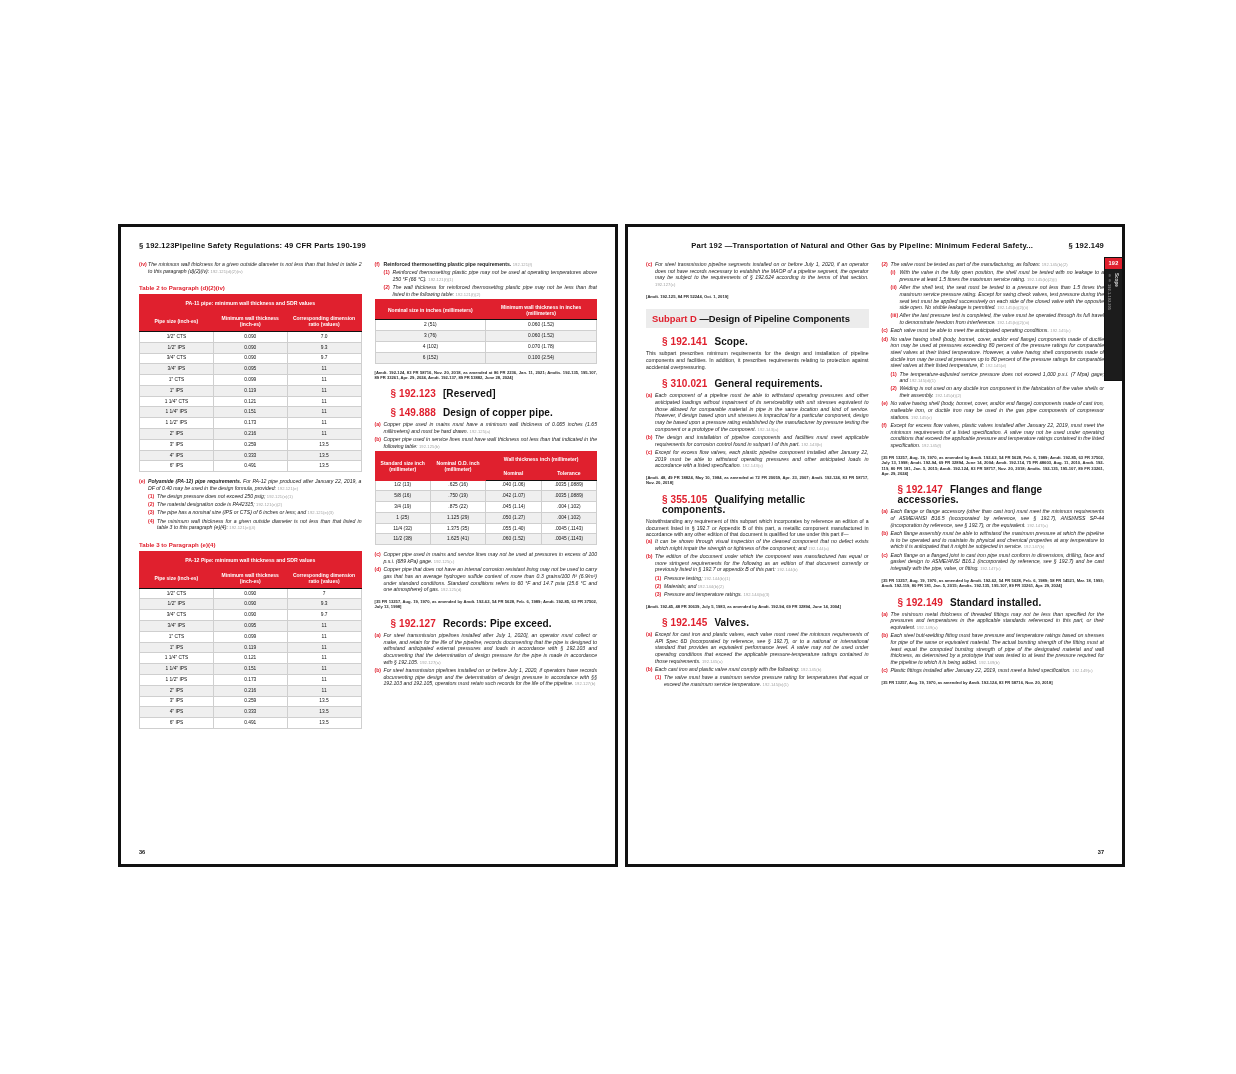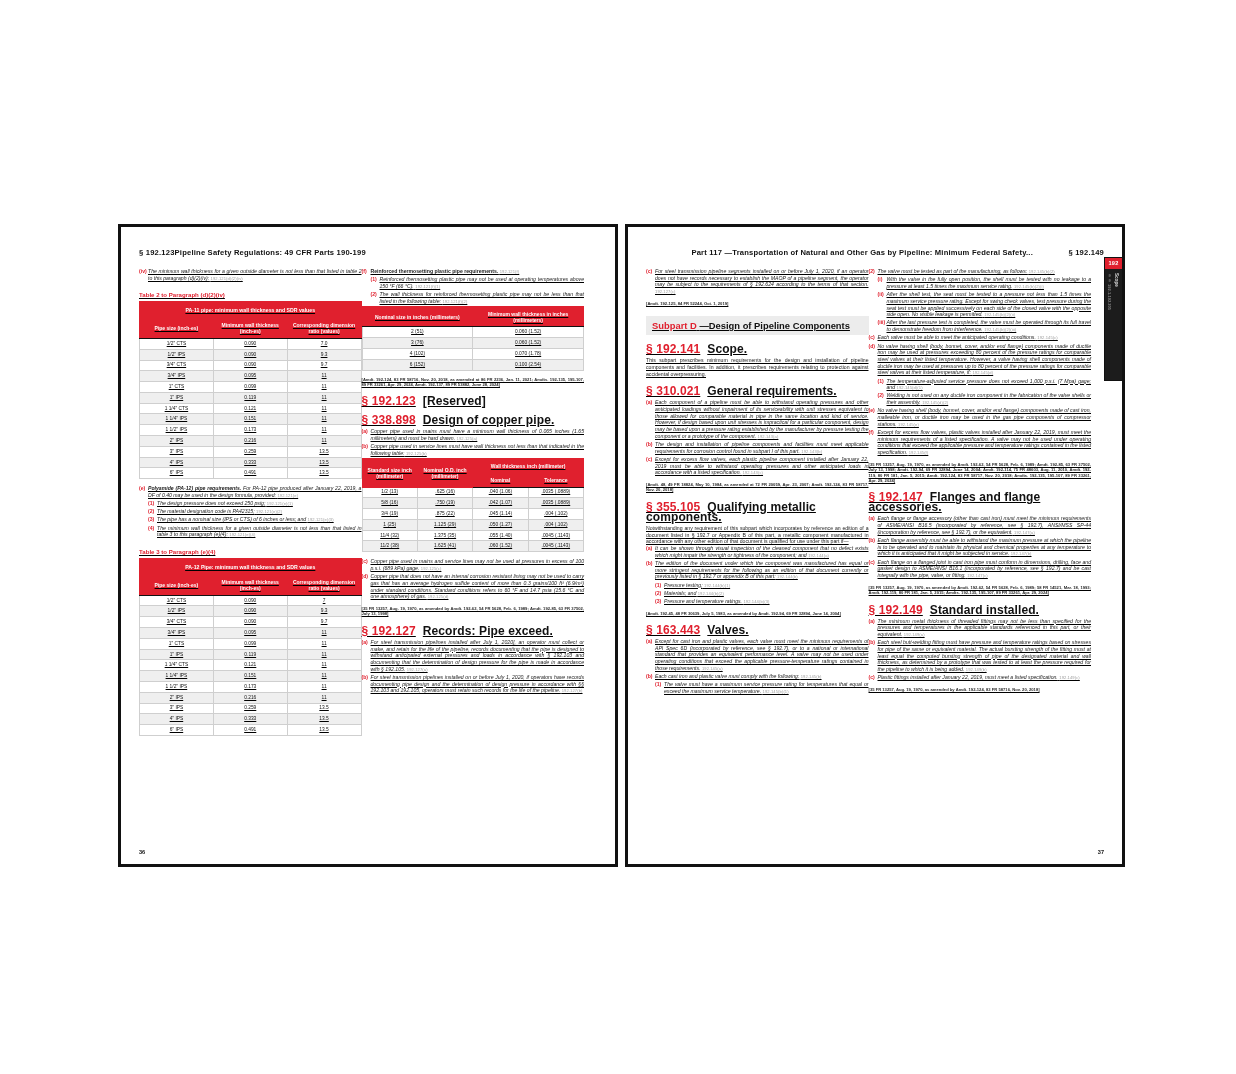--- a/index.html
+++ b/index.html
@@ -16,35 +16,35 @@
   .page{
     position:absolute;
     background:#ffffff;
     border:3px solid #111111;
     box-sizing:border-box;
     overflow:hidden;
   }
   #page-left{left:118px;top:224px;width:500px;height:643px;}
   #page-right{left:625px;top:224px;width:500px;height:643px;}
 
-  .page-inner{position:absolute;left:0;top:0;right:0;bottom:0;padding:21px 18px 10px 18px;box-sizing:border-box;}
+  .page-inner{position:absolute;left:0;top:0;right:0;bottom:0;padding:14px 18px 10px 18px;box-sizing:border-box;}
 
   
   .runhead{
     display:flex;align-items:baseline;width:100%;
     font-size:7.6px;font-weight:bold;color:#111;letter-spacing:.2px;
     margin-bottom:11px;
   }
   .runhead .sec{white-space:nowrap;}
   .runhead .ttl{flex:1;text-align:center;font-size:7.6px;}
   #page-left .runhead .ttl{text-align:left;padding-right:26px;}
   #page-right .runhead .ttl{text-align:center;padding-left:10px;}
 
   
-  .cols{display:flex;width:100%;text-decoration:underline;}
+  .cols{display:flex;gap:13px;width:100%;}
   .col{width:calc(50% - 6.5px);}
   .body{
     font-size:5.15px;line-height:6.7px;color:#1a1a1a;
     text-align:justify;
   }
   .ital{font-style:italic;}
   .bold{font-weight:bold;}
   .hang{
     position:relative;padding-left:9px;
     font-size:5.15px;line-height:6.7px;text-align:justify;color:#1a1a1a;
@@ -55,22 +55,22 @@
   }
   .sub{margin-left:9px;}
 
   .cite{color:#9c9c9c;font-style:normal;font-weight:normal;font-size:4.1px;letter-spacing:.1px;}
   .amdt{
     font-size:4.15px;line-height:5.4px;color:#2a2a2a;font-weight:bold;
     margin:5px 0 6px 0;text-align:justify;
   }
 
   .sechead{
-    margin:9px 0 3px 0;
-    font-size:12px;line-height:10px;color:#111;font-weight:bold;
+    margin:9px 0 3px 16px;
+    font-size:10px;line-height:10px;color:#111;font-weight:bold;
     letter-spacing:.1px;
   }
   .sechead .num{color:#e0202e;font-weight:bold;margin-right:7px;}
   .sechead .ttl{font-weight:bold;}
 
   .subpart{
     background:#ececec;
     padding:4px 6px 4px 6px;
     margin:10px 0 9px 0;
     font-size:9.4px;line-height:11px;font-weight:bold;color:#111;
@@ -374,21 +374,21 @@
             </table>
           </div>
 
           <div class="amdt">[Amdt. 192-124, 83 FR 58716, Nov. 20, 2018, as amended at 86 FR 2236, Jan. 11, 2021; Amdts. 192-135, 195-107, 89 FR 33261, Apr. 29, 2024, Amdt. 192-137, 89 FR 53882, June 28, 2024]</div>
 
           <div class="sechead">
             <span class="num">§ 192.123</span><span class="ttl">[Reserved]</span>
           </div>
 
           <div class="sechead">
-            <span class="num">§ 338.898</span><span class="ttl">Design of copper pipe.</span>
+            <span class="num">§ 149.888</span><span class="ttl">Design of copper pipe.</span>
           </div>
 
           <div>
               <div class="hang ital"><span class="mk">(a)</span><span>Copper pipe used in mains must have a minimum wall thickness of 0.065 inches (1.65 millimeters) and must be hard drawn.</span> <span class="cite">192.125(a)</span></div>
               <div class="hang ital"><span class="mk">(b)</span><span>Copper pipe used in service lines must have wall thickness not less than that indicated in the following table:</span> <span class="cite">192.125(b)</span></div>
             </div>
 
           <div class="tblwrap">
             <table class="reg">
               <thead>
@@ -463,21 +463,21 @@
       </div>
 
       <div class="folio">36</div>
     </div>
   </div>
 
   <div class="page" id="page-right">
     <div class="page-inner">
 
       <div class="runhead">
-        <span class="ttl">Part 117 —Transportation of Natural and Other Gas by Pipeline: Minimum Federal Safety...</span>
+        <span class="ttl">Part 192 —Transportation of Natural and Other Gas by Pipeline: Minimum Federal Safety...</span>
         <span class="sec">§ 192.149</span>
       </div>
 
       <div class="cols">
 
         <div class="col">
 
           <div>
               <div class="hang ital"><span class="mk">(c)</span><span>For steel transmission pipeline segments installed on or before July 1, 2020, if an operator does not have records necessary to establish the MAOP of a pipeline segment, the operator may be subject to the requirements of § 192.624 according to the terms of that section.</span> <span class="cite">192.127(c)</span></div>
             </div>
@@ -514,21 +514,21 @@
             </div>
           <div class="sub">
               <div class="hang ital"><span class="mk">(1)</span><span>Pressure testing;</span> <span class="cite">192.144(b)(1)</span></div>
               <div class="hang ital"><span class="mk">(2)</span><span>Materials; and</span> <span class="cite">192.144(b)(2)</span></div>
               <div class="hang ital"><span class="mk">(3)</span><span>Pressure and temperature ratings.</span> <span class="cite">192.144(b)(3)</span></div>
             </div>
 
           <div class="amdt">[Amdt. 192-45, 48 FR 30639, July 5, 1983, as amended by Amdt. 192-94, 69 FR 32894, June 14, 2004]</div>
 
           <div class="sechead">
-            <span class="num">§ 163.443</span><span class="ttl">Valves.</span>
+            <span class="num">§ 192.145</span><span class="ttl">Valves.</span>
           </div>
           <div>
               <div class="hang ital"><span class="mk">(a)</span><span>Except for cast iron and plastic valves, each valve must meet the minimum requirements of API Spec 6D (incorporated by reference, see § 192.7), or to a national or international standard that provides an equivalent performance level. A valve may not be used under operating conditions that exceed the applicable pressure-temperature ratings contained in those requirements.</span> <span class="cite">192.145(a)</span></div>
               <div class="hang ital"><span class="mk">(b)</span><span>Each cast iron and plastic valve must comply with the following:</span> <span class="cite">192.145(b)</span></div>
             </div>
           <div class="sub">
               <div class="hang ital"><span class="mk">(1)</span><span>The valve must have a maximum service pressure rating for temperatures that equal or exceed the maximum service temperature.</span> <span class="cite">192.145(b)(1)</span></div>
             </div>
 
         </div>

